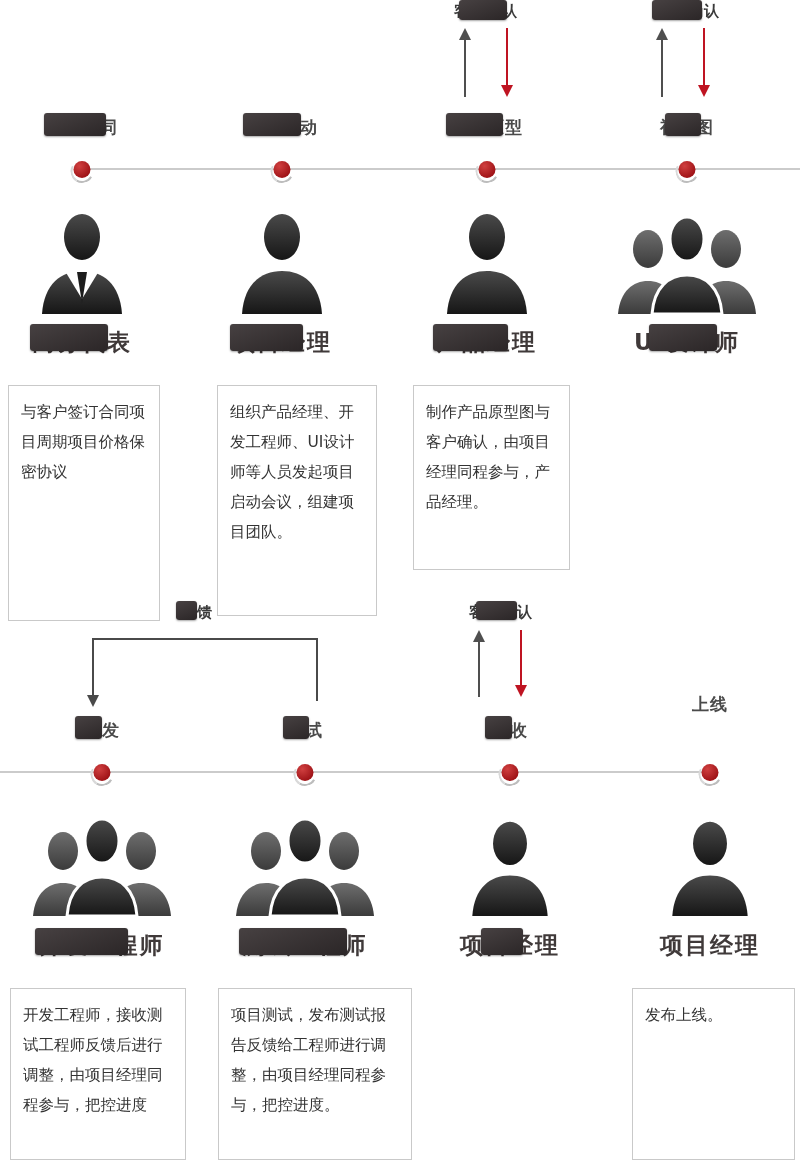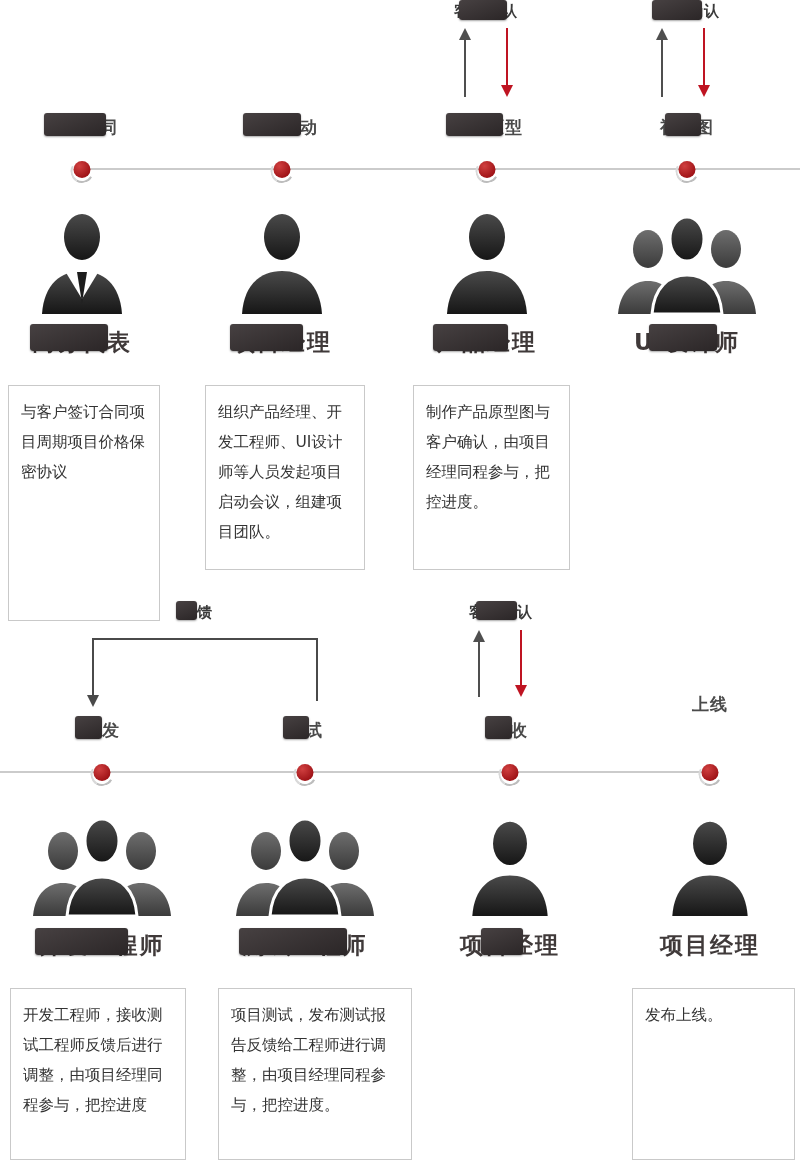--- a/index.html
+++ b/index.html
@@ -112,22 +112,22 @@
       <path d="M44 100 C46 73 61 61 79 61 C97 61 112 73 114 100 Z" fill="url(#gradDark)" stroke="#fff" stroke-width="3"></path>
     </svg>
   </div>
 
   <div class="role-label" style="left:82px;top:327px">商务代表</div>
   <div class="role-label" style="left:282px;top:327px">项目经理</div>
   <div class="role-label" style="left:487px;top:327px">产品经理</div>
   <div class="role-label" style="left:687px;top:327px">UI设计师</div>
 
   <div class="desc" style="left:8px;top:385px;width:152px;height:236px">与客户签订合同项目周期项目价格保密协议</div>
-  <div class="desc" style="left:205px;top:385px;width:160px;height:185px">组织产品经理、开发工程师、UI设计师等人员发起项目启动会议，组建项目团队。</div>
-  <div class="desc" style="left:413px;top:385px;width:157px;height:185px">制作产品原型图与客户确认，由项目经理同程参与，把控进度。</div>
+  <div class="desc" style="left:217px;top:385px;width:160px;height:231px">组织产品经理、开发工程师、UI设计师等人员发起项目启动会议，组建项目团队。</div>
+  <div class="desc" style="left:413px;top:385px;width:157px;height:185px">制作产品原型图与客户确认，由项目经理同程参与，产品经理。</div>
 
   <div class="confirm-label" style="left:197px;top:603px">反馈</div>
   <div class="fb-line" style="left:92px;top:638px;width:226px;height:2px"></div>
   <div class="fb-line" style="left:92px;top:638px;width:2px;height:57px"></div>
   <div class="fb-line" style="left:316px;top:638px;width:2px;height:63px"></div>
   <div class="fb-arrowhead" style="left:87px;top:695px"></div>
 
   <div class="confirm-label" style="left:501px;top:603px">客户确认</div>
   <div class="arrow up" style="left:478px;top:642px;height:55px"></div>
   <div class="arrow down" style="left:520px;top:630px;height:55px"></div>

